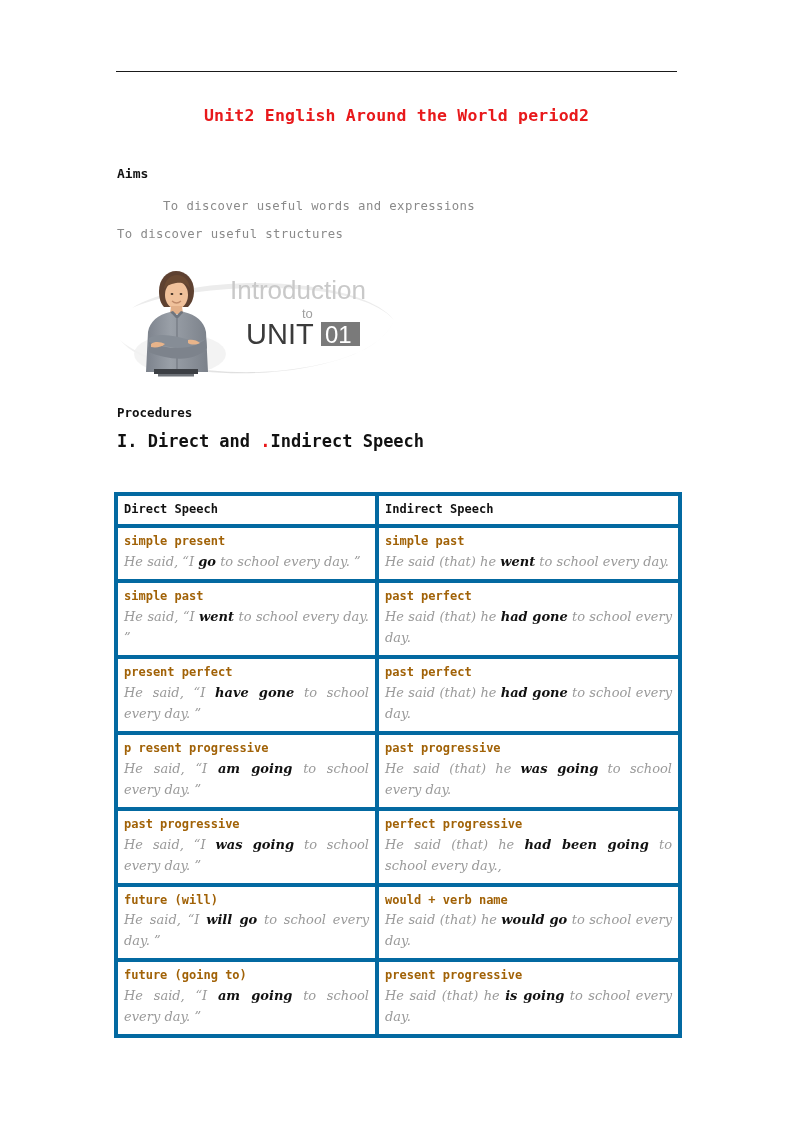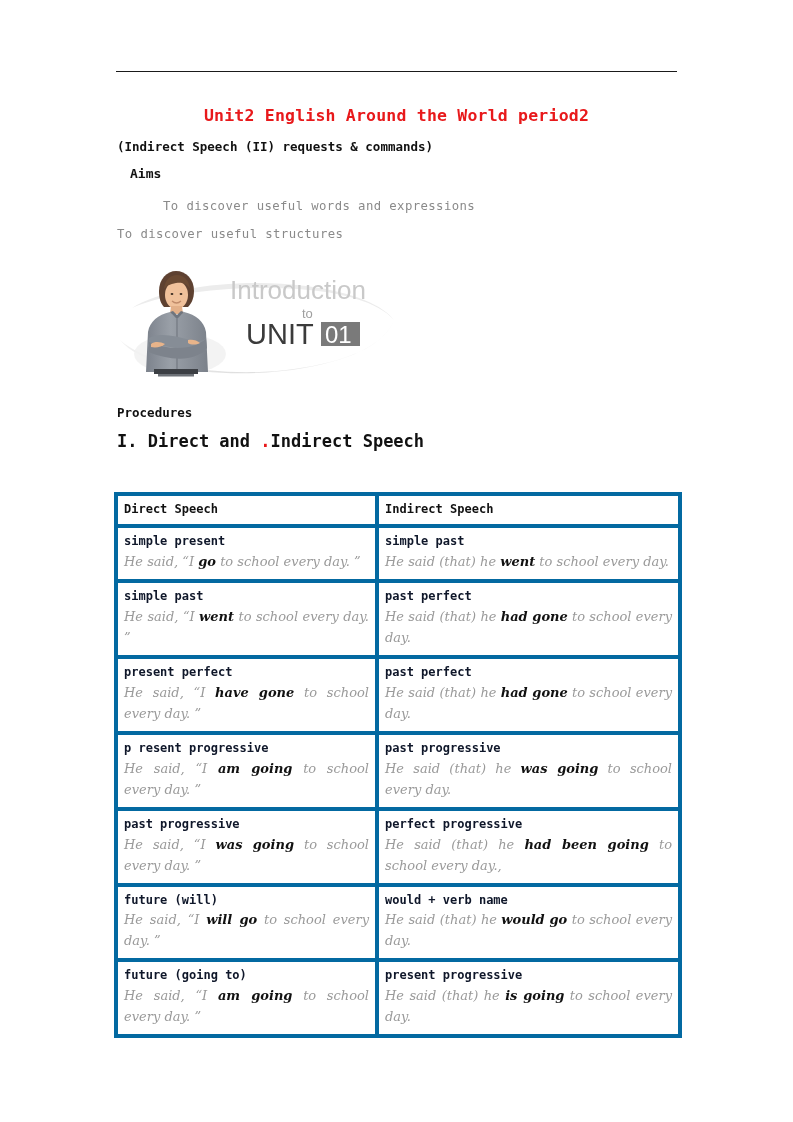--- a/index.html
+++ b/index.html
@@ -52,21 +52,20 @@
     color: #111;
   }
   .aims {
     position: absolute;
     left: 117px;
     top: 166px;
     font-family: "DejaVu Sans Mono", monospace;
     font-weight: bold;
     font-size: 13px;
     color: #111;
-    margin-left: 13px;
   }
   .aim-line {
     position: absolute;
     left: 117px;
     font-family: "DejaVu Sans Mono", monospace;
     font-size: 12.3px;
     color: #8a8a8a;
     letter-spacing: 0.4px;
   }
   .aim-line-1 { top: 199px; margin-left: 46px; }
@@ -126,21 +125,21 @@
     font-family: "DejaVu Sans Mono", monospace;
     font-weight: bold;
     font-size: 12px;
     color: #111;
     line-height: 1.35;
   }
   .cell-title {
     font-family: "DejaVu Sans Mono", monospace;
     font-weight: bold;
     font-size: 12px;
-    color: #0f172a;
+    color: #a16207;
     line-height: 1.4;
     margin-bottom: 1px;
   }
   .cell-ex {
     font-family: "DejaVu Serif", serif;
     font-style: italic;
     font-size: 13px;
     color: #9a9a9a;
     line-height: 1.62;
     text-align: justify;
@@ -155,21 +154,20 @@
 </style>
 </head>
 <body>
 
 <div class="page">
 
   <div class="hrule"></div>
 
   <div class="doc-title">Unit2 English Around the World period2</div>
 
-  <div class="subtitle">(Indirect Speech (II) requests &amp; commands)</div>
 
   <div class="aims">Aims</div>
 
   <div class="aim-line aim-line-1">To discover useful words and expressions</div>
   <div class="aim-line aim-line-2">To discover useful structures</div>
 
   <div class="illus">
     <svg width="280" height="118" viewBox="0 0 280 118" xmlns="http://www.w3.org/2000/svg">
       <defs>
         <linearGradient id="swgrad" x1="0" y1="0" x2="1" y2="0">

